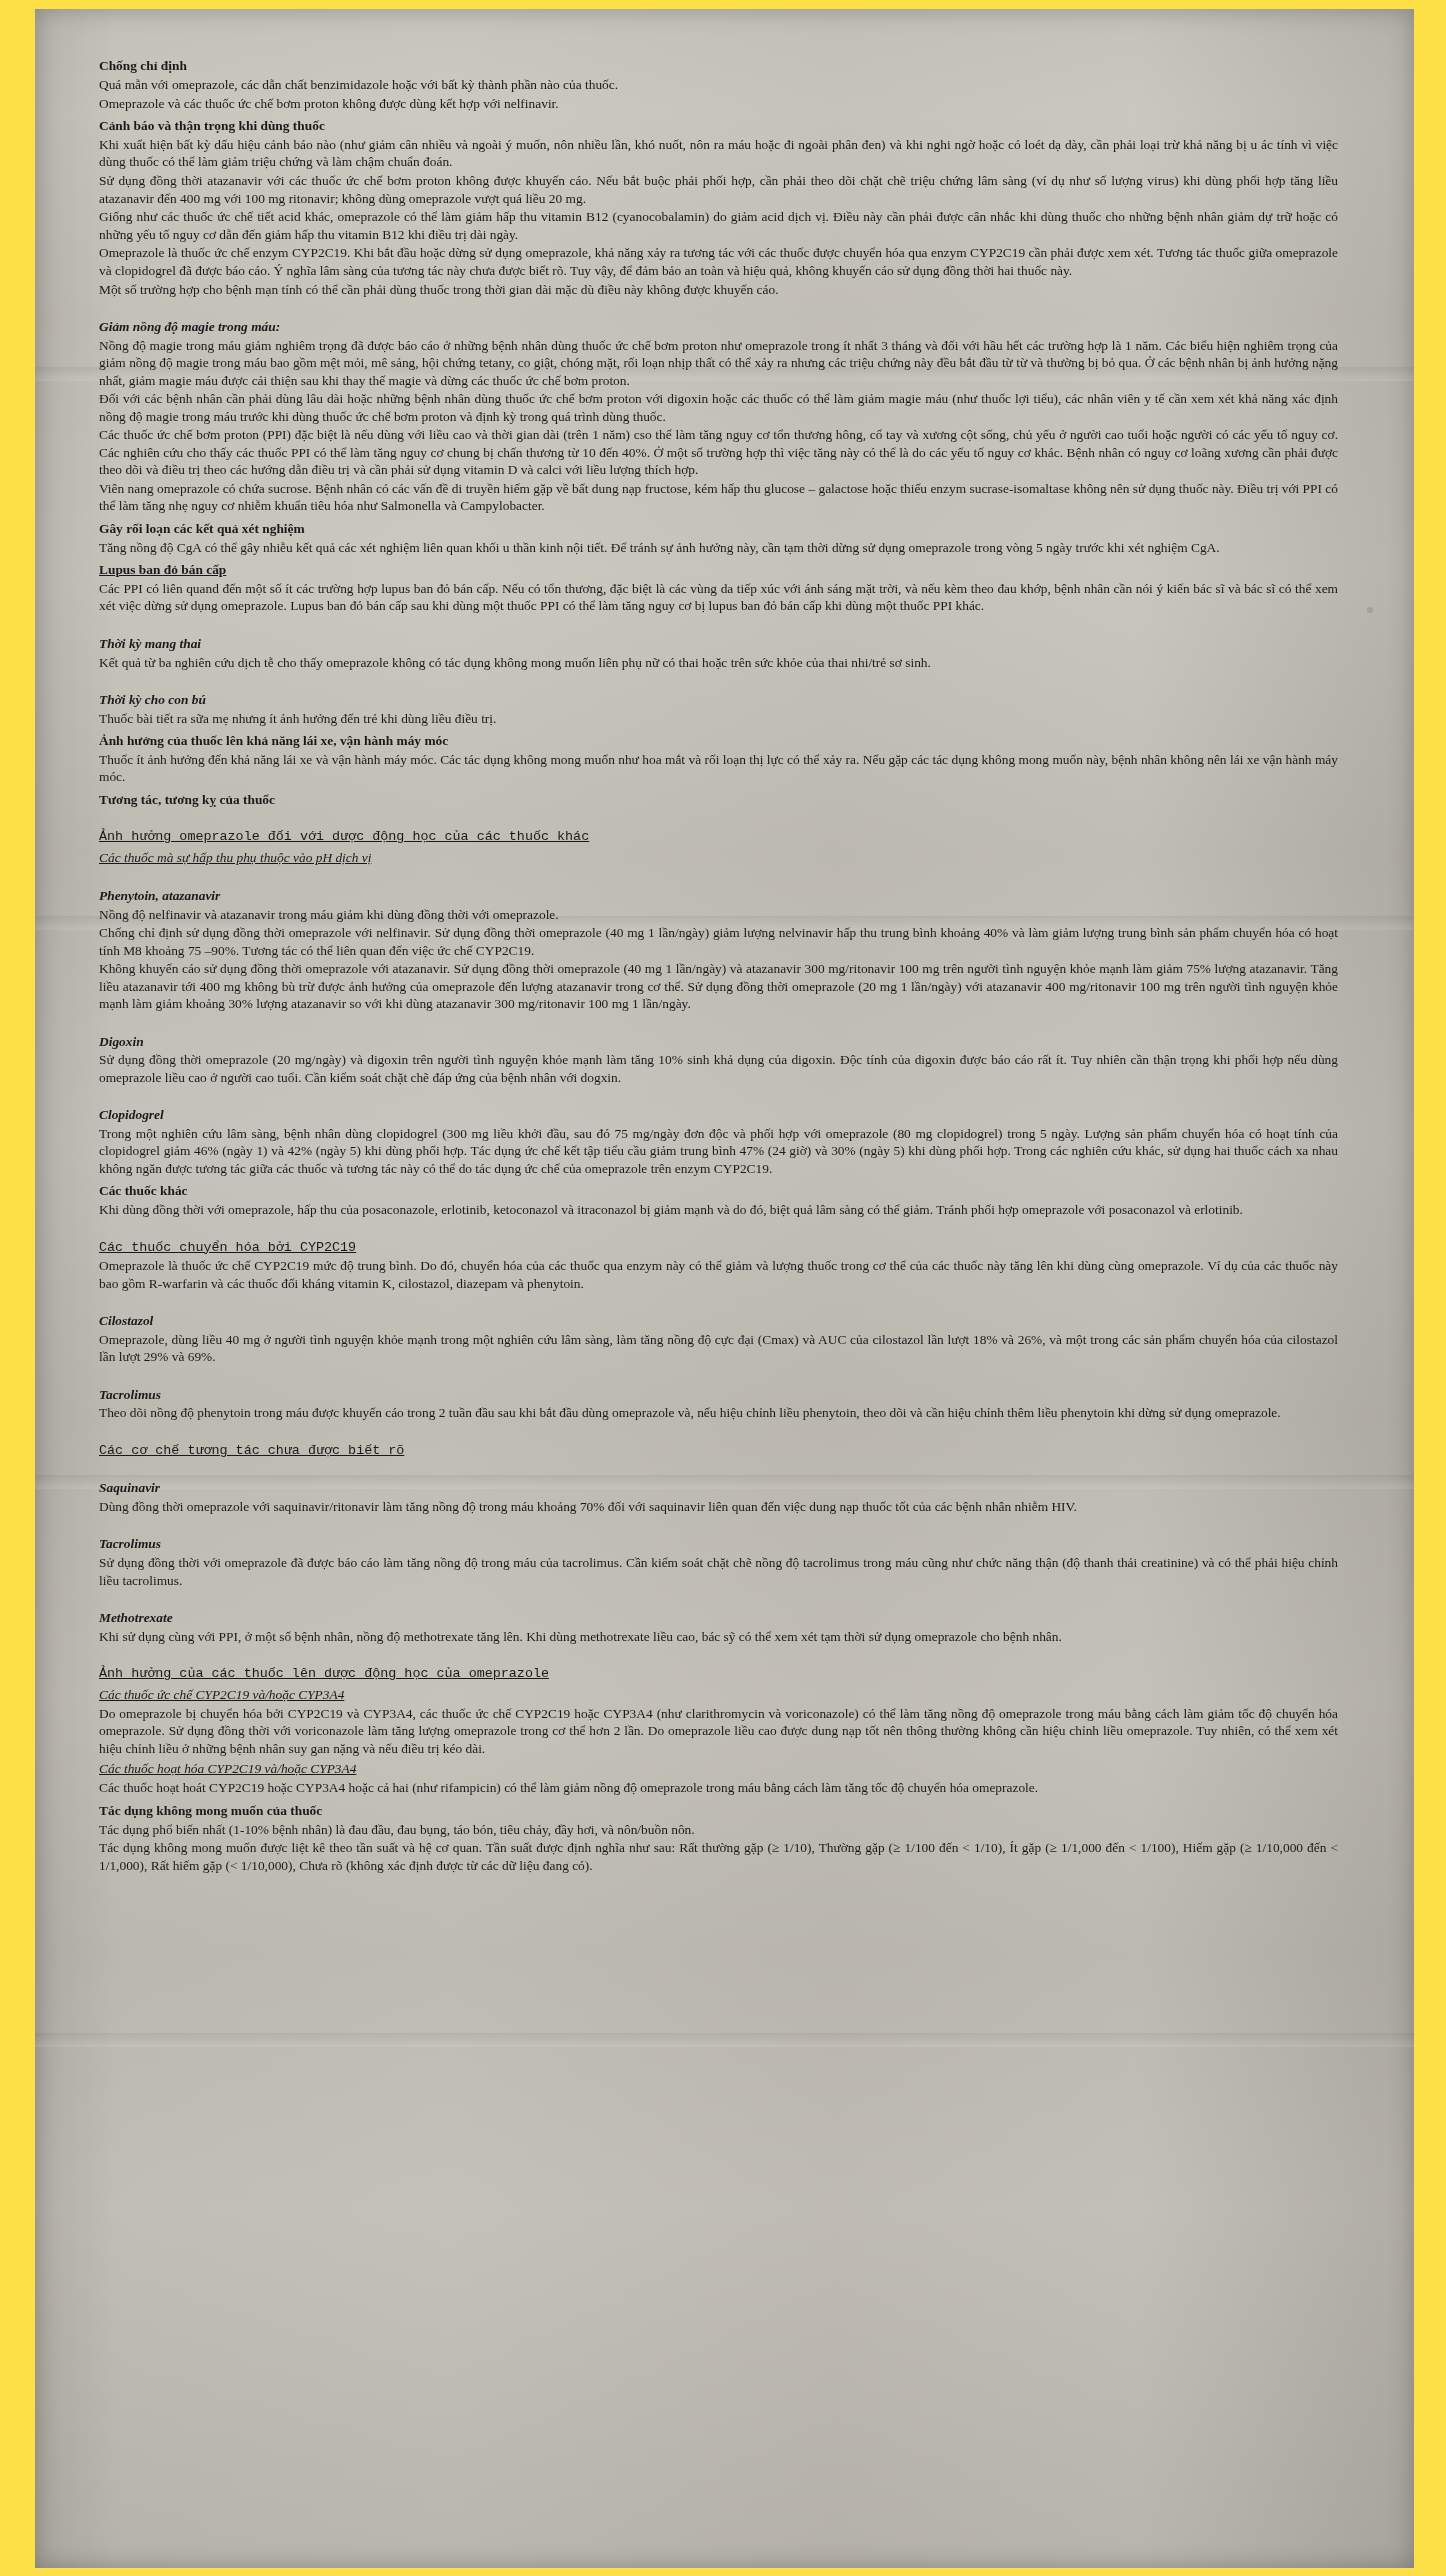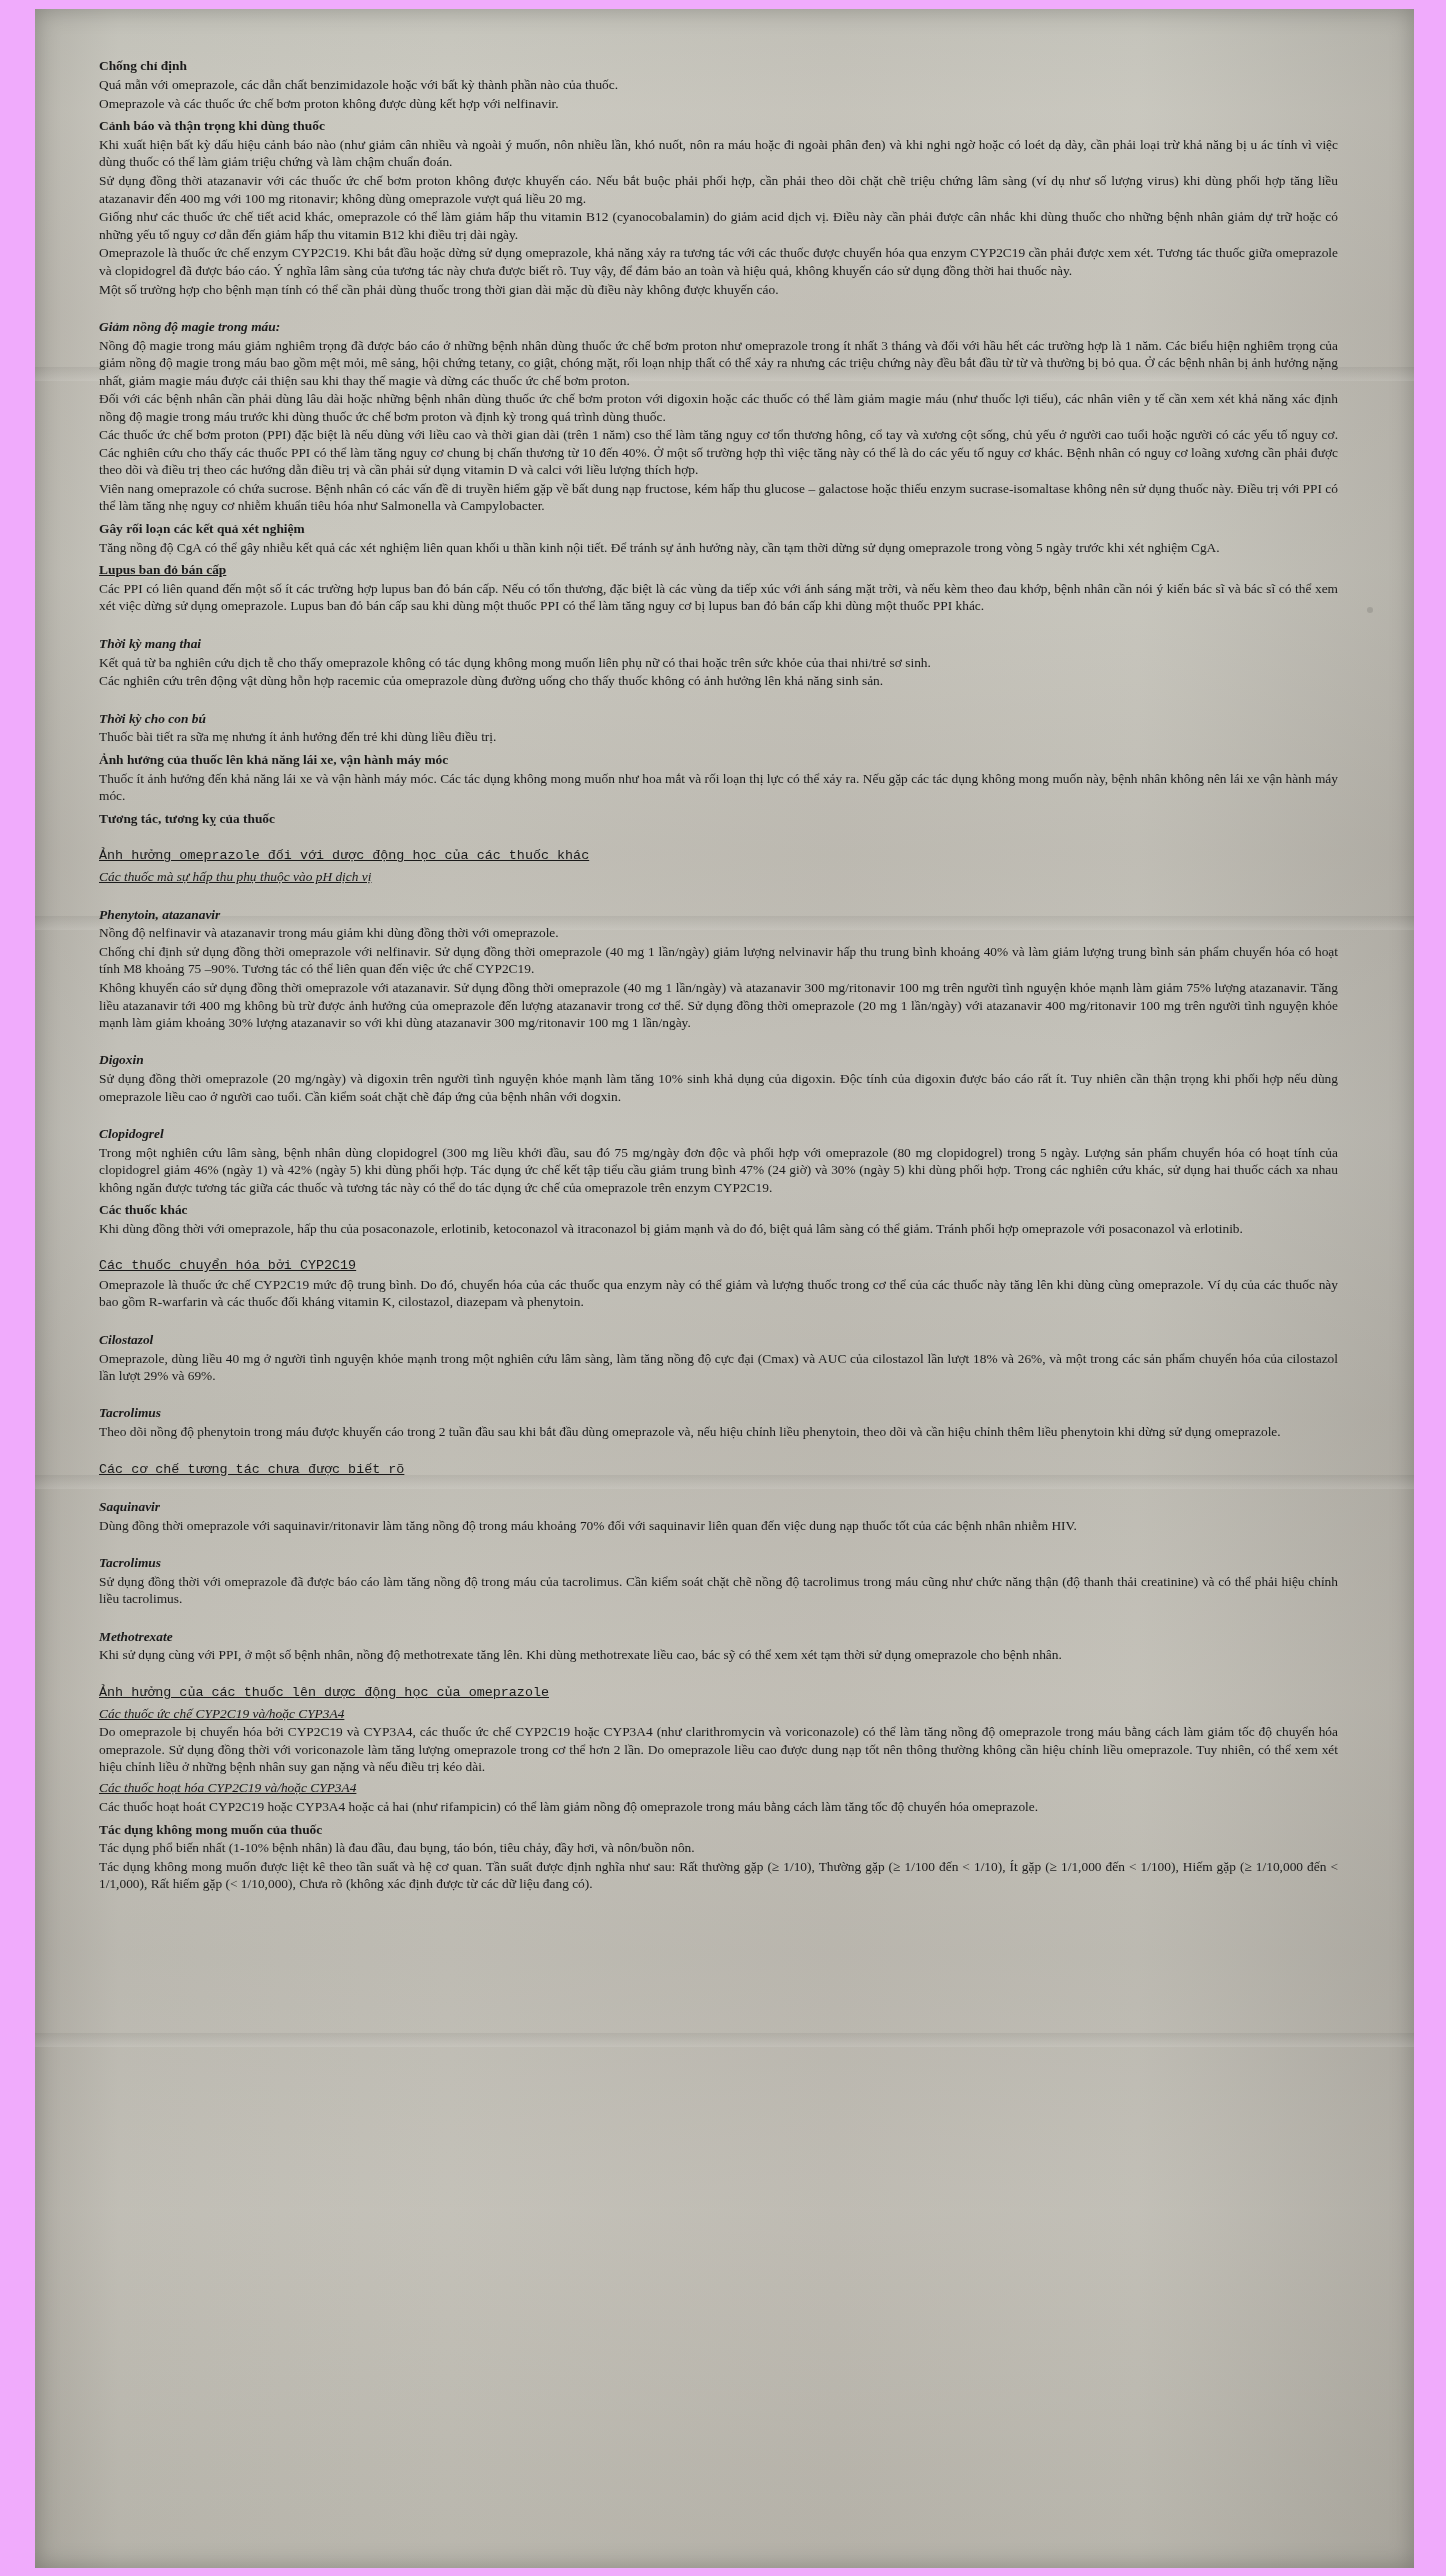--- a/index.html
+++ b/index.html
@@ -4,21 +4,21 @@
 <style>
   html, body {
     margin: 0;
     padding: 0;
     background: #8e8c88;
   }
   .page {
     position: relative;
     width: 1447px;
     height: 2576px;
-    background: #f0abfc;
+    background: #fde047;
     overflow: hidden;
   }
   
   .paper {
     position: absolute;
     left: 35px;
     top: 8.7px;
     width: 1379px;
     height: 2559px;
     background:
@@ -103,21 +103,20 @@
       <p class="">Nồng độ magie trong máu giảm nghiêm trọng đã được báo cáo ở những bệnh nhân dùng thuốc ức chế bơm proton như omeprazole trong ít nhất 3 tháng và đối với hầu hết các trường hợp là 1 năm. Các biểu hiện nghiêm trọng của giảm nồng độ magie trong máu bao gồm mệt mỏi, mê sảng, hội chứng tetany, co giật, chóng mặt, rối loạn nhịp thất có thể xảy ra nhưng các triệu chứng này đều bắt đầu từ từ và thường bị bỏ qua. Ở các bệnh nhân bị ảnh hưởng nặng nhất, giảm magie máu được cải thiện sau khi thay thế magie và dừng các thuốc ức chế bơm proton.</p>
       <p class="">Đối với các bệnh nhân cần phải dùng lâu dài hoặc những bệnh nhân dùng thuốc ức chế bơm proton với digoxin hoặc các thuốc có thể làm giảm magie máu (như thuốc lợi tiểu), các nhân viên y tế cần xem xét khả năng xác định nồng độ magie trong máu trước khi dùng thuốc ức chế bơm proton và định kỳ trong quá trình dùng thuốc.</p>
       <p class="">Các thuốc ức chế bơm proton (PPI) đặc biệt là nếu dùng với liều cao và thời gian dài (trên 1 năm) cso thể làm tăng nguy cơ tổn thương hông, cổ tay và xương cột sống, chủ yếu ở người cao tuổi hoặc người có các yếu tố nguy cơ. Các nghiên cứu cho thấy các thuốc PPI có thể làm tăng nguy cơ chung bị chấn thương từ 10 đến 40%. Ở một số trường hợp thì việc tăng này có thể là do các yếu tố nguy cơ khác. Bệnh nhân có nguy cơ loãng xương cần phải được theo dõi và điều trị theo các hướng dẫn điều trị và cần phải sử dụng vitamin D và calci với liều lượng thích hợp.</p>
       <p class="">Viên nang omeprazole có chứa sucrose. Bệnh nhân có các vấn đề di truyền hiếm gặp về bất dung nạp fructose, kém hấp thu glucose – galactose hoặc thiếu enzym sucrase-isomaltase không nên sử dụng thuốc này. Điều trị với PPI có thể làm tăng nhẹ nguy cơ nhiễm khuẩn tiêu hóa như Salmonella và Campylobacter.</p>
       <p class="h-bold">Gây rối loạn các kết quả xét nghiệm</p>
       <p class="">Tăng nồng độ CgA có thể gây nhiễu kết quả các xét nghiệm liên quan khối u thần kinh nội tiết. Để tránh sự ảnh hưởng này, cần tạm thời dừng sử dụng omeprazole trong vòng 5 ngày trước khi xét nghiệm CgA.</p>
       <p class="h-bold-u">Lupus ban đỏ bán cấp</p>
       <p class="">Các PPI có liên quand đến một số ít các trường hợp lupus ban đỏ bán cấp. Nếu có tổn thương, đặc biệt là các vùng da tiếp xúc với ánh sáng mặt trời, và nếu kèm theo đau khớp, bệnh nhân cần nói ý kiến bác sĩ và bác sĩ có thể xem xét việc dừng sử dụng omeprazole. Lupus ban đỏ bán cấp sau khi dùng một thuốc PPI có thể làm tăng nguy cơ bị lupus ban đỏ bán cấp khi dùng một thuốc PPI khác.</p>
       <p class="h-ital">Thời kỳ mang thai</p>
       <p class="">Kết quả từ ba nghiên cứu dịch tễ cho thấy omeprazole không có tác dụng không mong muốn liên phụ nữ có thai hoặc trên sức khỏe của thai nhi/trẻ sơ sinh.</p>
-      <p class="">Các nghiên cứu trên động vật dùng hỗn hợp racemic của omeprazole dùng đường uống cho thấy thuốc không có ảnh hưởng lên khả năng sinh sản.</p>
       <p class="h-ital">Thời kỳ cho con bú</p>
       <p class="">Thuốc bài tiết ra sữa mẹ nhưng ít ảnh hưởng đến trẻ khi dùng liều điều trị.</p>
       <p class="h-bold">Ảnh hưởng của thuốc lên khả năng lái xe, vận hành máy móc</p>
       <p class="">Thuốc ít ảnh hưởng đến khả năng lái xe và vận hành máy móc. Các tác dụng không mong muốn như hoa mắt và rối loạn thị lực có thể xảy ra. Nếu gặp các tác dụng không mong muốn này, bệnh nhân không nên lái xe vận hành máy móc.</p>
       <p class="h-bold">Tương tác, tương kỵ của thuốc</p>
       <p class="h-u">Ảnh hưởng omeprazole đối với dược động học của các thuốc khác</p>
       <p class="h-ital-u">Các thuốc mà sự hấp thu phụ thuộc vào pH dịch vị</p>
       <p class="h-ital">Phenytoin, atazanavir</p>
       <p class="">Nồng độ nelfinavir và atazanavir trong máu giảm khi dùng đồng thời với omeprazole.</p>
       <p class="">Chống chỉ định sử dụng đồng thời omeprazole với nelfinavir. Sử dụng đồng thời omeprazole (40 mg 1 lần/ngày) giảm lượng nelvinavir hấp thu trung bình khoảng 40% và làm giảm lượng trung bình sản phẩm chuyển hóa có hoạt tính M8 khoảng 75 –90%. Tương tác có thể liên quan đến việc ức chế CYP2C19.</p>

